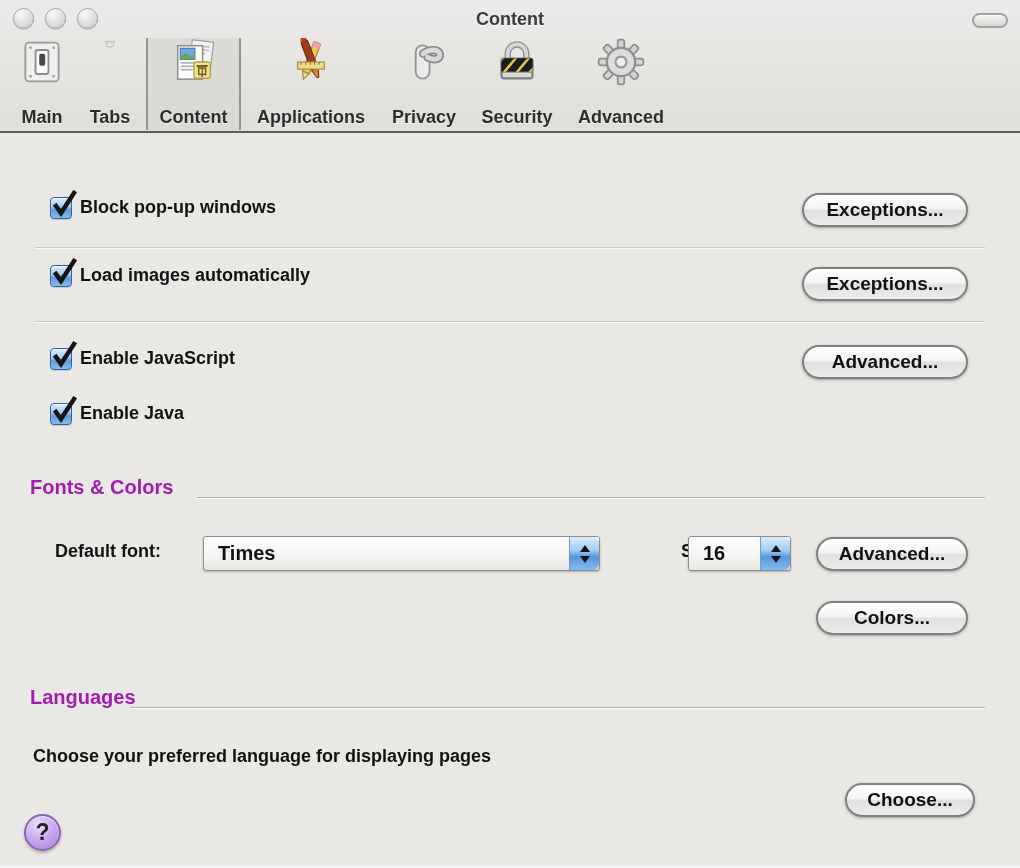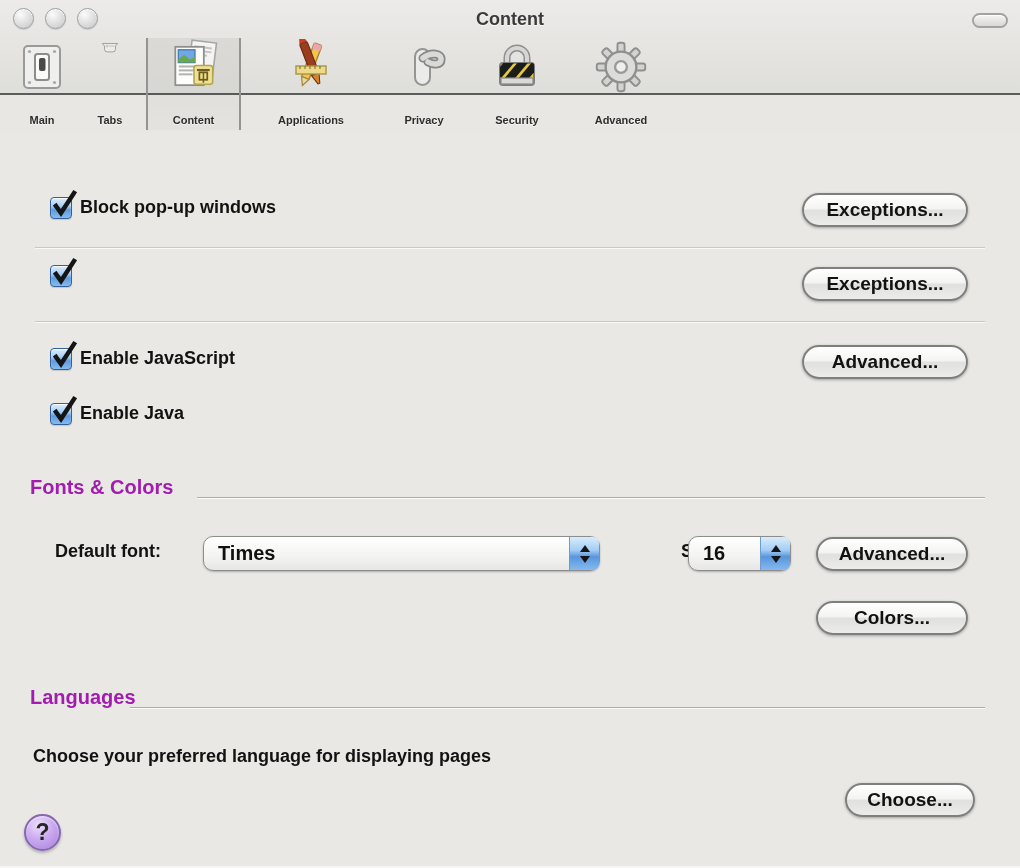--- a/index.html
+++ b/index.html
@@ -9,21 +9,21 @@
     background:#e8e7e4;
     position:relative;
     overflow:hidden;
     color:#141414;
     -webkit-font-smoothing:antialiased;
   }
   .window { position:absolute; inset:0; }
 
   
   .chrome {
-    position:absolute; left:0; top:0; width:1020px; height:95px;
+    position:absolute; left:0; top:0; width:1020px; height:133px;
     background:linear-gradient(180deg,#ecebe9 0%,#e5e4e1 55%,#dededa 100%);
     border-bottom:2px solid #5c5c5c;
   }
   .titlebar { position:absolute; left:0; top:0; width:100%; height:35px; }
   .traffic { position:absolute; top:8px; width:21px; height:21px; border-radius:50%;
     background:radial-gradient(circle at 35% 30%, #fbfbfb 0%, #e2e2e2 45%, #c6c6c6 100%);
     border:1px solid #9e9e9e; box-shadow:inset 0 1px 1px rgba(255,255,255,.9), 0 1px 1px rgba(0,0,0,.12);
   }
   .t1{left:13px;} .t2{left:45px;} .t3{left:77px;}
   .win-title {
@@ -37,21 +37,21 @@
     background:linear-gradient(180deg,#f4f4f2,#d9d8d5);
     box-shadow:inset 0 1px 1px #fff;
   }
 
   .toolbar { position:absolute; left:0; top:35px; width:100%; height:96px; }
   .tb-item {
     position:absolute; top:3px; height:92px;
     display:flex; flex-direction:column; align-items:center; justify-content:flex-end;
     padding-bottom:4px;
   }
-  .tb-item .tb-label { font-size:11px; font-weight:600; color:#2d2d2d; line-height:1; margin-top:22px;
+  .tb-item .tb-label { font-size:18px; font-weight:600; color:#2d2d2d; line-height:1; margin-top:22px;
     text-shadow:0 1px 0 rgba(255,255,255,.6); }
   .tb-item.selected {
     border-left:2px solid #949494; border-right:2px solid #949494;
     background:linear-gradient(180deg, rgba(0,0,0,.055), rgba(0,0,0,.02));
   }
   .tb-icon { display:block; }
 
   
   .content { position:absolute; left:0; top:133px; width:1020px; height:735px;
     background:#e9e8e5; border-bottom:2px solid #f6f5f3; }
@@ -74,21 +74,21 @@
     background:linear-gradient(180deg,#ffffff 0%,#f4f4f3 45%,#e0e0de 52%,#ececea 100%);
     border:2px solid #7f7f7f;
     box-shadow:0 1px 3px rgba(0,0,0,.3), inset 0 1px 1px rgba(255,255,255,.9);
     font-size:19px; font-weight:600; color:#121212; white-space:nowrap;
   }
 
   .section-head { position:absolute; font-size:20px; font-weight:600; color:#a21caf; white-space:nowrap; }
   .section-line { position:absolute; height:1px; background:#aeadaa; box-shadow:0 1px 0 rgba(255,255,255,.8); }
 
   .popup {
-    position:absolute; height:35px; border-radius:10px;
+    position:absolute; height:35px; border-radius:3px;
     border:1px solid #8d8d8d;
     background:linear-gradient(180deg,#ffffff 0%,#f3f3f1 60%,#e6e6e4 100%);
     box-shadow:0 1px 2px rgba(0,0,0,.25), inset 0 1px 1px #fff;
   }
   .popup .pvalue { position:absolute; left:14px; top:5px; font-size:20px; font-weight:600; color:#111; }
   .popup .stepper {
     position:absolute; right:0; top:0; bottom:0; width:30px;
     border-left:1px solid #6f9ccc; border-radius:0 6px 6px 0;
     background:linear-gradient(180deg,#d9ecfc 0%,#a3cdf4 40%,#5896dd 60%,#85baee 100%);
     display:flex; flex-direction:column; align-items:center; justify-content:center; gap:4px;
@@ -245,20 +245,21 @@
     <div class="lbl" style="left:80px; top:65px;">Block pop-up windows</div>
     <div class="aqua-btn" style="left:802px; top:60px; width:166px;">Exceptions...</div>
 
     <div class="sep" style="left:35px; top:114px; width:950px;"></div>
 
     <div class="check" style="left:50px; top:132px;">
       <svg width="26" height="28" viewBox="0 0 26 28">
         <path d="M5 16 L10 23 L23 3" fill="none" stroke="#151515" stroke-width="4.5" stroke-linecap="square"></path>
       </svg>
     </div>
+    <div class="lbl" style="left:80px; top:133px;">Load images automatically</div>
     <div class="aqua-btn" style="left:802px; top:134px; width:166px;">Exceptions...</div>
 
     <div class="sep" style="left:35px; top:188px; width:950px;"></div>
 
     <div class="check" style="left:50px; top:215px;">
       <svg width="26" height="28" viewBox="0 0 26 28">
         <path d="M5 16 L10 23 L23 3" fill="none" stroke="#151515" stroke-width="4.5" stroke-linecap="square"></path>
       </svg>
     </div>
     <div class="lbl" style="left:80px; top:216px;">Enable JavaScript</div>

